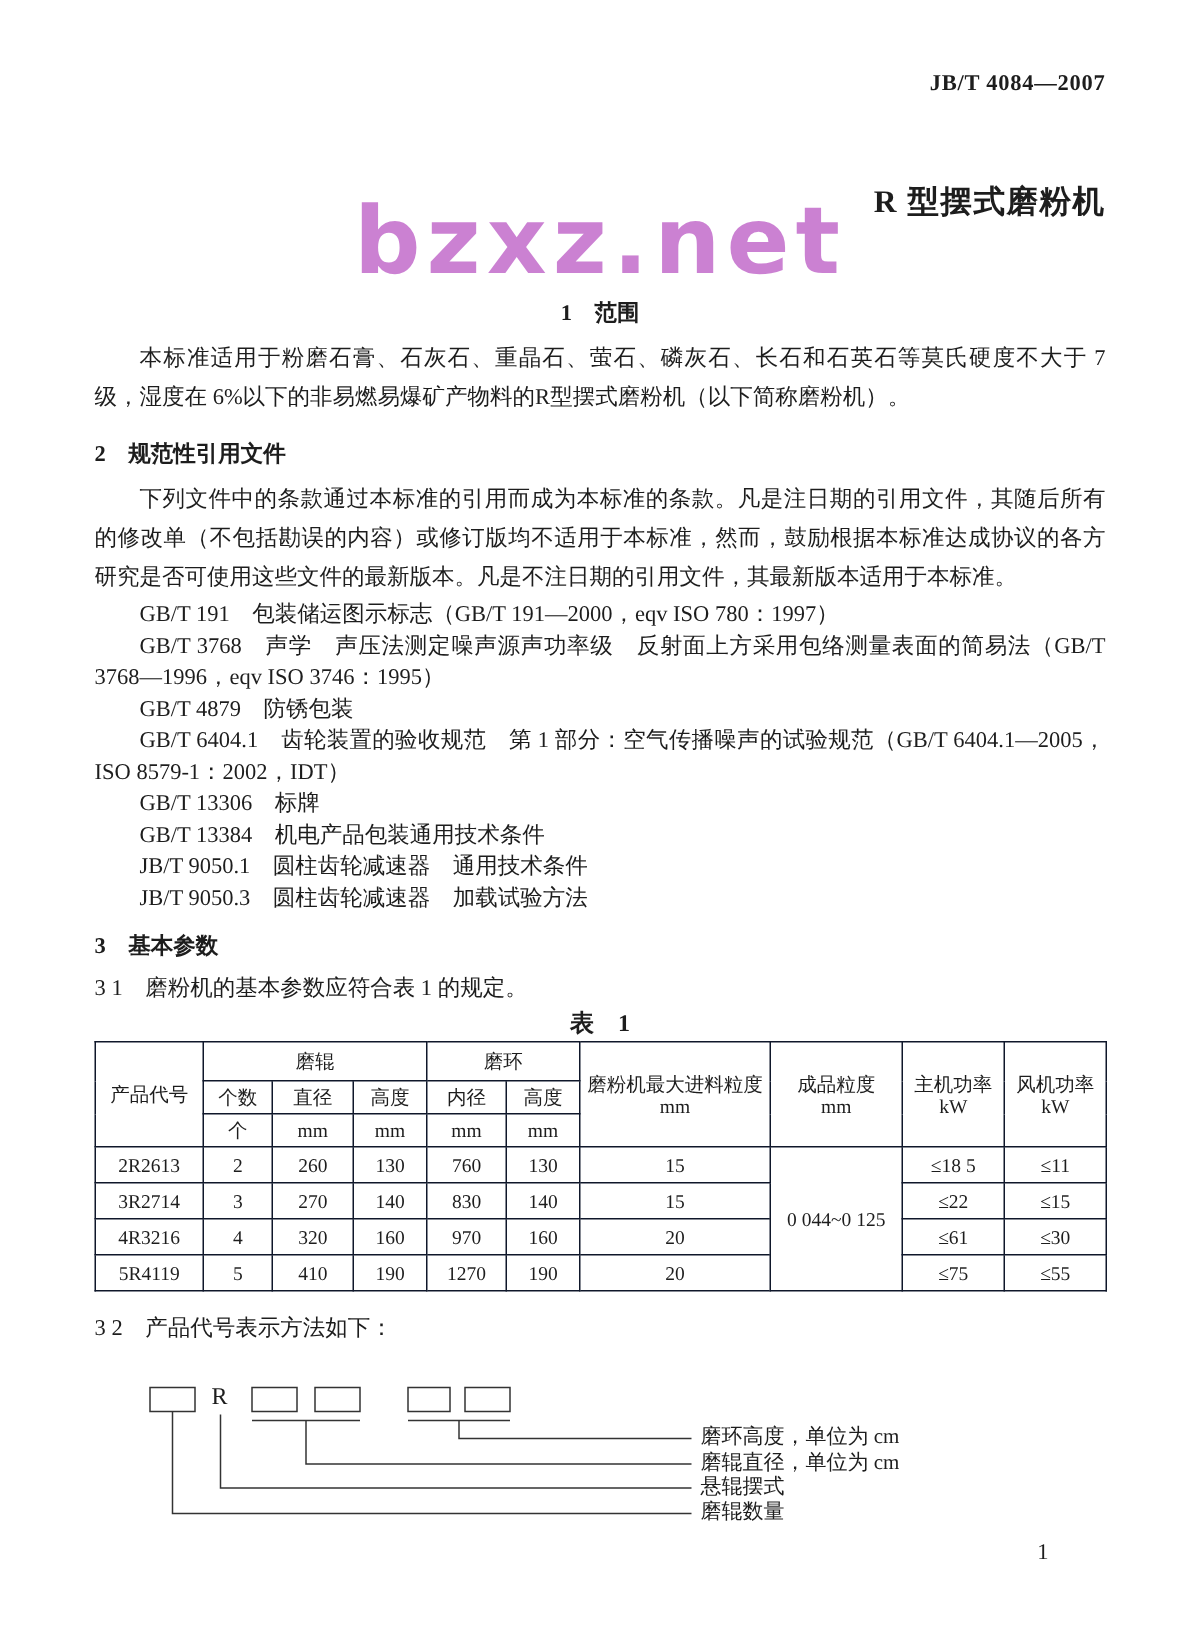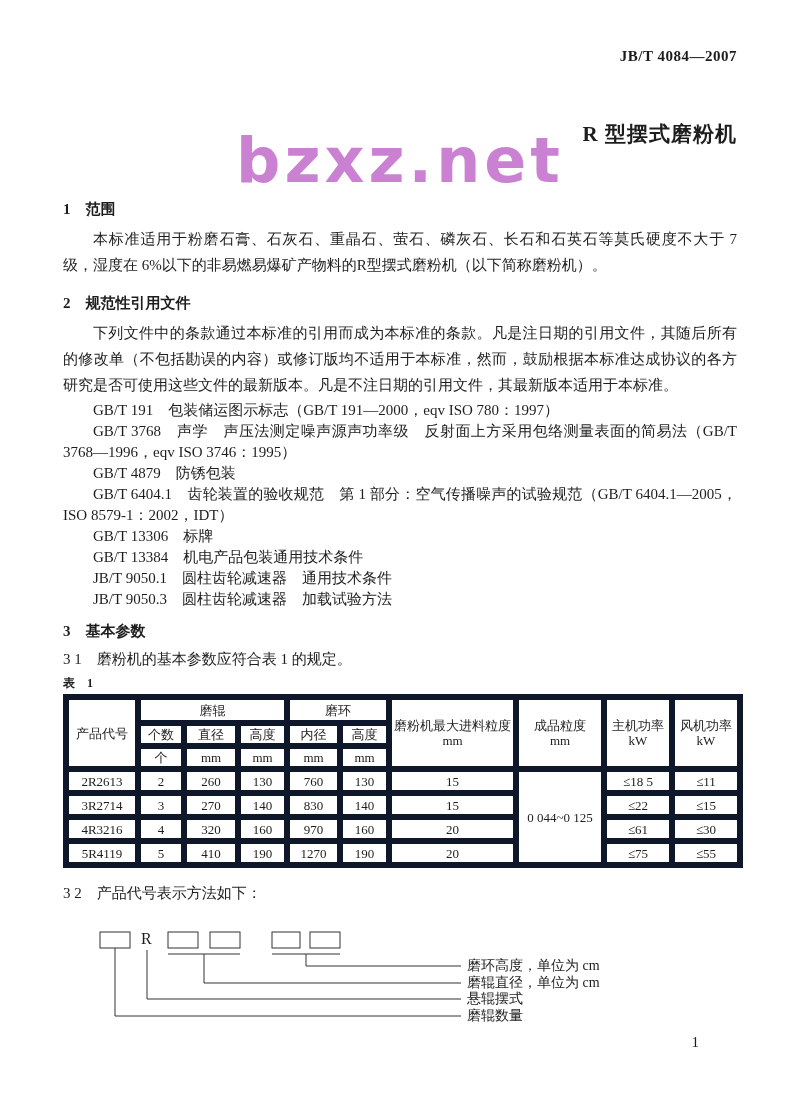--- a/index.html
+++ b/index.html
@@ -11,31 +11,31 @@
   .page { position:relative; width:800px; height:1096px; padding:46px 63px 0 63px; overflow:hidden; background:#fff; }
   .watermark {
     position:absolute; top:124px; left:50%; transform:translateX(-50%);
     font-family:"DejaVu Sans",sans-serif; font-size:62px; font-weight:bold;
     color:#a21caf; opacity:0.55; letter-spacing:4px; z-index:0; white-space:nowrap;
   }
   .content { position:relative; z-index:1; }
   .doc-number { font-size:15px; line-height:20px; text-align:right; font-weight:bold; letter-spacing:0.5px; }
   .title { margin-top:54px; font-size:21px; line-height:28px; font-weight:bold; text-align:right; letter-spacing:1px; }
   .sec-heading { font-size:15px; line-height:22px; font-weight:bold; margin:14px 0 6px 0; }
-  .sec-heading.first { margin-top:50px; }
+  .sec-heading.first { margin-top:50px;text-align:center; }
   .sec-heading.third { margin-top:10px; margin-bottom:4px; }
   .body-p { font-size:15px; line-height:26px; text-indent:2em; text-align:justify; }
   .ref-p { font-size:15px; line-height:21px; text-indent:2em; text-align:justify; }
   .refs { margin-top:2px;font-family:Liberation Serif, serif; }
   .clause-p { font-size:15px; line-height:26px; }
   .clause-32 { margin-top:12px; margin-bottom:20px; }
-  .table-caption { font-size:12px; font-weight:bold; text-align:left; line-height:18px; margin:2px 0; }
+  .table-caption { font-size:16px; font-weight:bold; text-align:center; line-height:18px; margin:2px 0; }
   table.params { border-collapse:collapse; width:674px; table-layout:fixed; font-size:13px; }
   table.params th, table.params td {
-    border:6px solid #0f172a; text-align:center; vertical-align:middle;
+    border:1px solid #0f172a; text-align:center; vertical-align:middle;
     font-weight:normal; padding:1px 2px; line-height:15px;
   }
   tr.hr1 { height:26px; } tr.hr2 { height:22px; } tr.hr3 { height:22px; }
   tr.dr { height:24px; }
   .diagram { position:relative; height:102px; width:674px; }
   .diagram svg { position:absolute; top:0; left:0; }
   .diagram-r { position:absolute; left:78px; top:3px; font-size:16px; line-height:20px; }
   .dlabel { position:absolute; left:404px; font-size:14px; line-height:16px; white-space:nowrap; }
   .dlabel.l0 { top:32px; } .dlabel.l1 { top:49px; } .dlabel.l2 { top:65px; } .dlabel.l3 { top:82px; }
   .page-num { text-align:right; padding-right:38px; font-size:15px; line-height:20px; margin-top:4px; }

